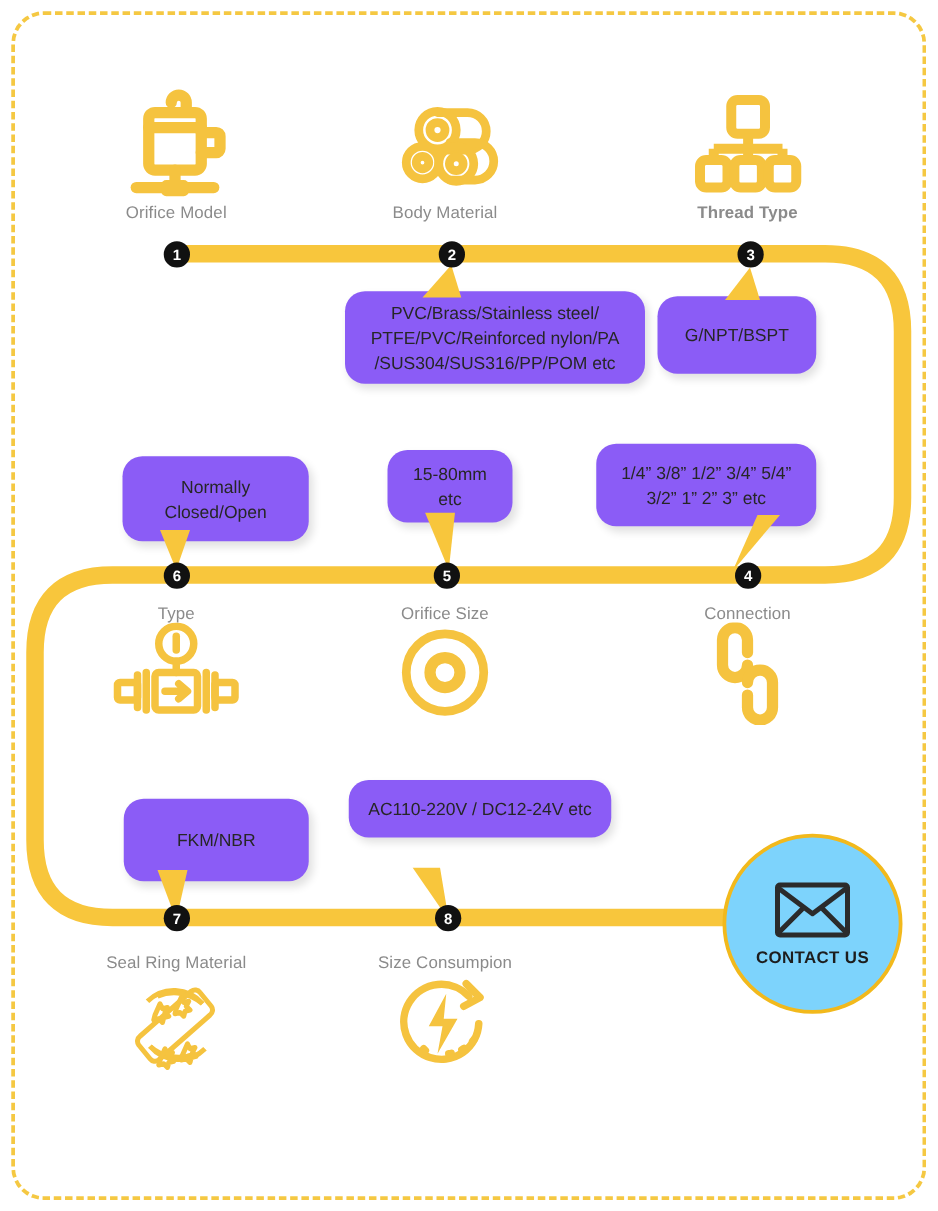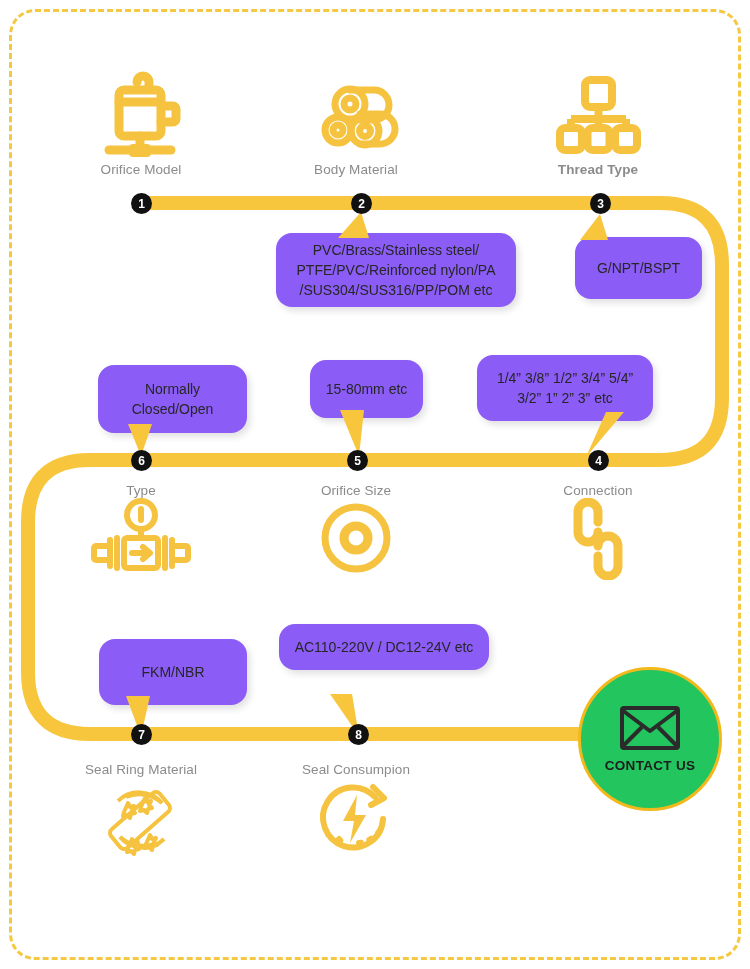--- a/index.html
+++ b/index.html
@@ -22,21 +22,21 @@
           text-align:center;color:#262626;font-size:14px;line-height:1.45;
           padding:10px 14px;box-sizing:border-box;}
   .bubble span{display:block;white-space:pre-line;}
 
   .num{position:absolute;width:21px;height:21px;border-radius:50%;
        background:#111111;color:#ffffff;font-size:12px;font-weight:bold;
        display:flex;align-items:center;justify-content:center;
        z-index:6;box-sizing:border-box;}
 
   #contact{position:absolute;left:578px;top:667px;width:138px;height:138px;
-           border:3px solid #F2B91C;border-radius:50%;background:#22c55e;z-index:5;
+           border:3px solid #F2B91C;border-radius:50%;background:#7dd3fc;z-index:5;
            display:flex;flex-direction:column;align-items:center;justify-content:center;}
   #contact .lbl{font-size:13.5px;font-weight:bold;color:#1d1d1d;margin-top:7px;letter-spacing:.3px;}
 </style>
 </head>
 <body>
 
 <div id="frame"></div>
 
 <svg id="track-layer" viewBox="0 0 750 969">
   <g fill="none" stroke="#F8C63C" stroke-width="14" stroke-linecap="round">
@@ -103,40 +103,40 @@
 
 <div class="bubble" style="left:276px;top:233px;width:240px;height:74px;">
   <span>PVC/Brass/Stainless steel/
 PTFE/PVC/Reinforced nylon/PA
 /SUS304/SUS316/PP/POM etc</span>
 </div>
 <svg style="position:absolute;left:336px;top:212px;" width="36" height="30">
   <path d="M25 0 L33 26 L2 26 Z" fill="#F8C63C"></path>
 </svg>
 
-<div class="bubble" style="left:575px;top:237px;width:127px;height:62px;">
+<div class="bubble" style="left:526px;top:237px;width:127px;height:62px;">
   <span>G/NPT/BSPT</span>
 </div>
 <svg style="position:absolute;left:576px;top:214px;" width="36" height="30">
   <path d="M24 0 L32 26 L4 26 Z" fill="#F8C63C"></path>
 </svg>
 
 <div class="num" style="left:131px;top:193px;">1</div>
 <div class="num" style="left:351px;top:193px;">2</div>
 <div class="num" style="left:590px;top:193px;">3</div>
 
 <div class="bubble" style="left:98px;top:365px;width:149px;height:68px;">
   <span>Normally
 Closed/Open</span>
 </div>
 <svg style="position:absolute;left:124px;top:424px;" width="32" height="34">
   <path d="M4 0 L28 0 L17 32 Z" fill="#F8C63C"></path>
 </svg>
 
-<div class="bubble" style="left:310px;top:360px;width:113px;height:58px;">
+<div class="bubble" style="left:310px;top:360px;width:100px;height:58px;">
   <span>15-80mm etc</span>
 </div>
 <svg style="position:absolute;left:338px;top:410px;" width="34" height="48">
   <path d="M2 0 L26 0 L21 46 Z" fill="#F8C63C"></path>
 </svg>
 
 <div class="bubble" style="left:477px;top:355px;width:176px;height:66px;">
   <span>1/4”  3/8”  1/2”  3/4”  5/4”
 3/2”  1”  2”  3”  etc</span>
 </div>
@@ -221,21 +221,21 @@
         <path d="M30 26 l2 4 4 -1 -2 4 3 3 -4 1 -1 4 -3 -3 -4 1 1 -4 Z"></path>
         <path d="M47 21 l2 4 4 -1 -2 4 3 3 -4 1 -1 4 -3 -3 -4 1 1 -4 Z"></path>
         <path d="M34 62 l2 4 4 -1 -2 4 3 3 -4 1 -1 4 -3 -3 -4 1 1 -4 Z"></path>
         <path d="M52 58 l2 4 4 -1 -2 4 3 3 -4 1 -1 4 -3 -3 -4 1 1 -4 Z"></path>
       </g>
     </svg>
   </div>
 </div>
 
 <div class="icon-cell" style="left:281px;top:762px;">
-  <div class="cap">Seal Consumpion</div>
+  <div class="cap">Size Consumpion</div>
   <div class="glyph below">
     <svg width="86" height="84" viewBox="0 0 86 84">
       <g fill="none" stroke="#F5C33F" stroke-width="6" stroke-linecap="round">
         <path d="M62 20 A30 30 0 1 0 70 42"></path>
         <path d="M60 10 L71 21 L58 28" stroke-linejoin="round"></path>
         <path d="M26 62 a30 30 0 0 0 8 7" stroke-dasharray="2 9"></path>
         <path d="M46 66 a30 30 0 0 0 22 -14" stroke-dasharray="2 9"></path>
       </g>
       <path d="M44 18 L30 44 h11 l-4 22 16 -28 H42 Z" fill="#F5C33F"></path>
     </svg>

